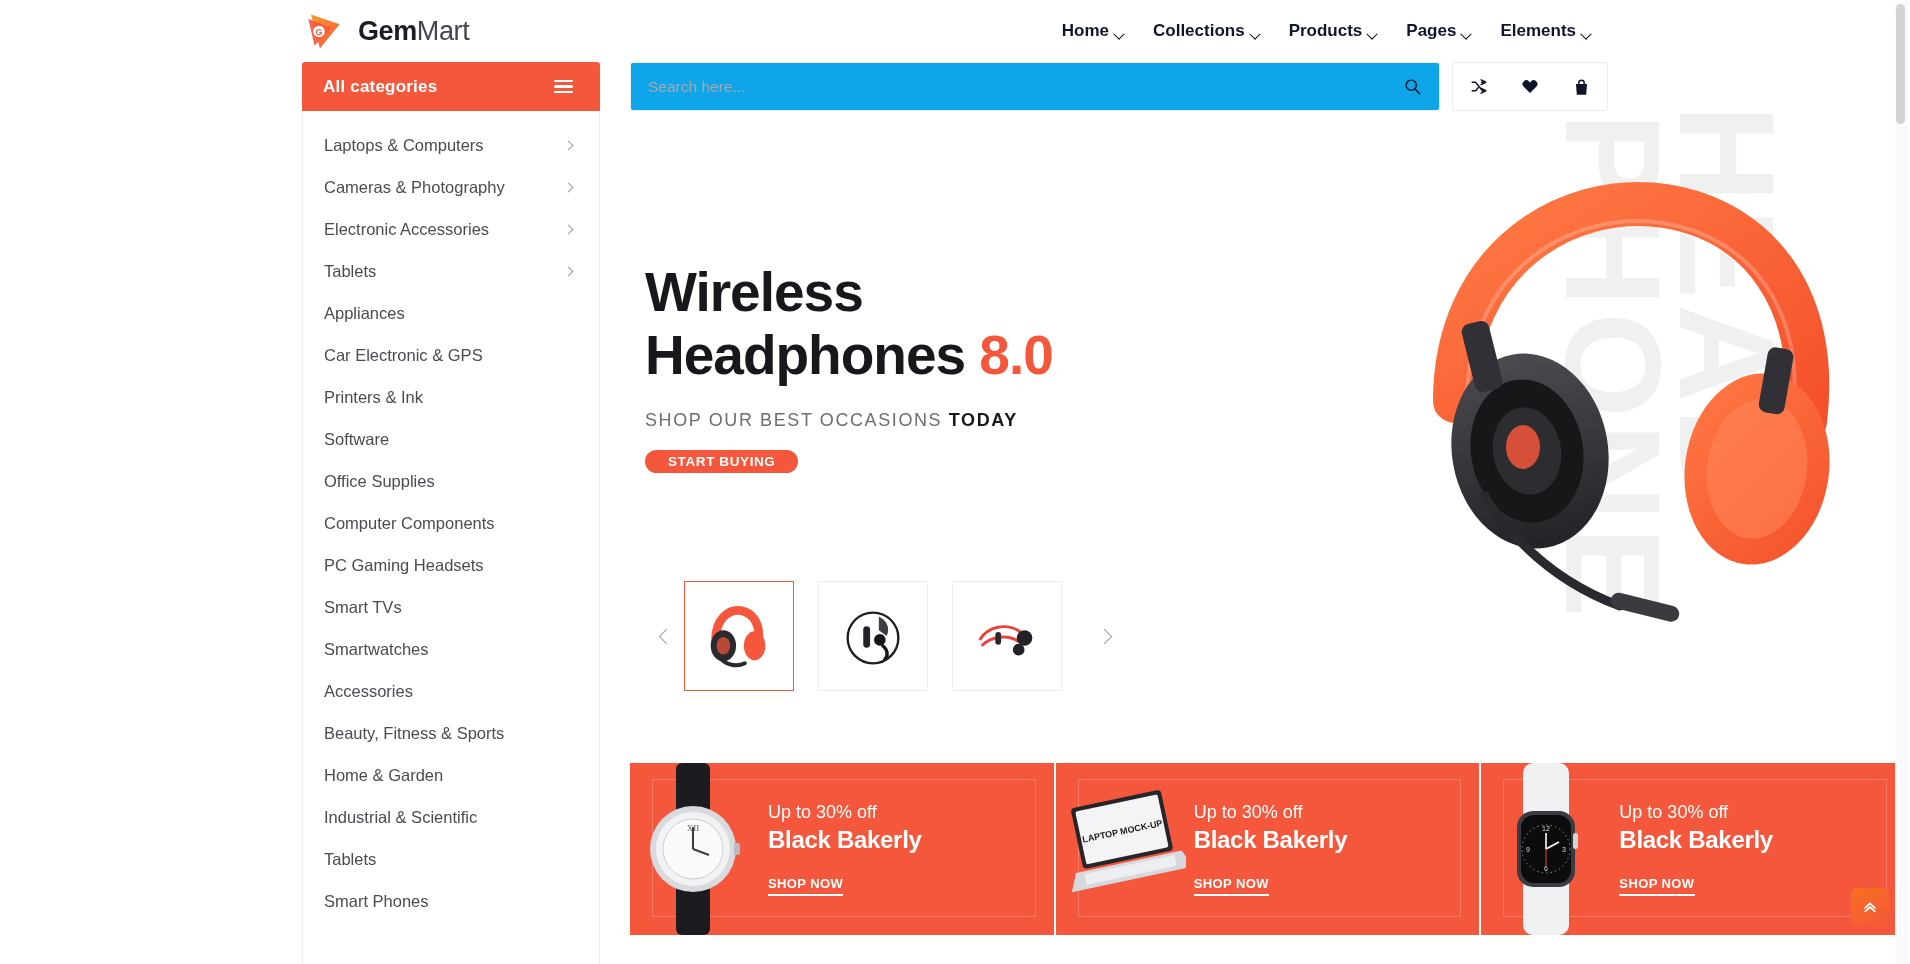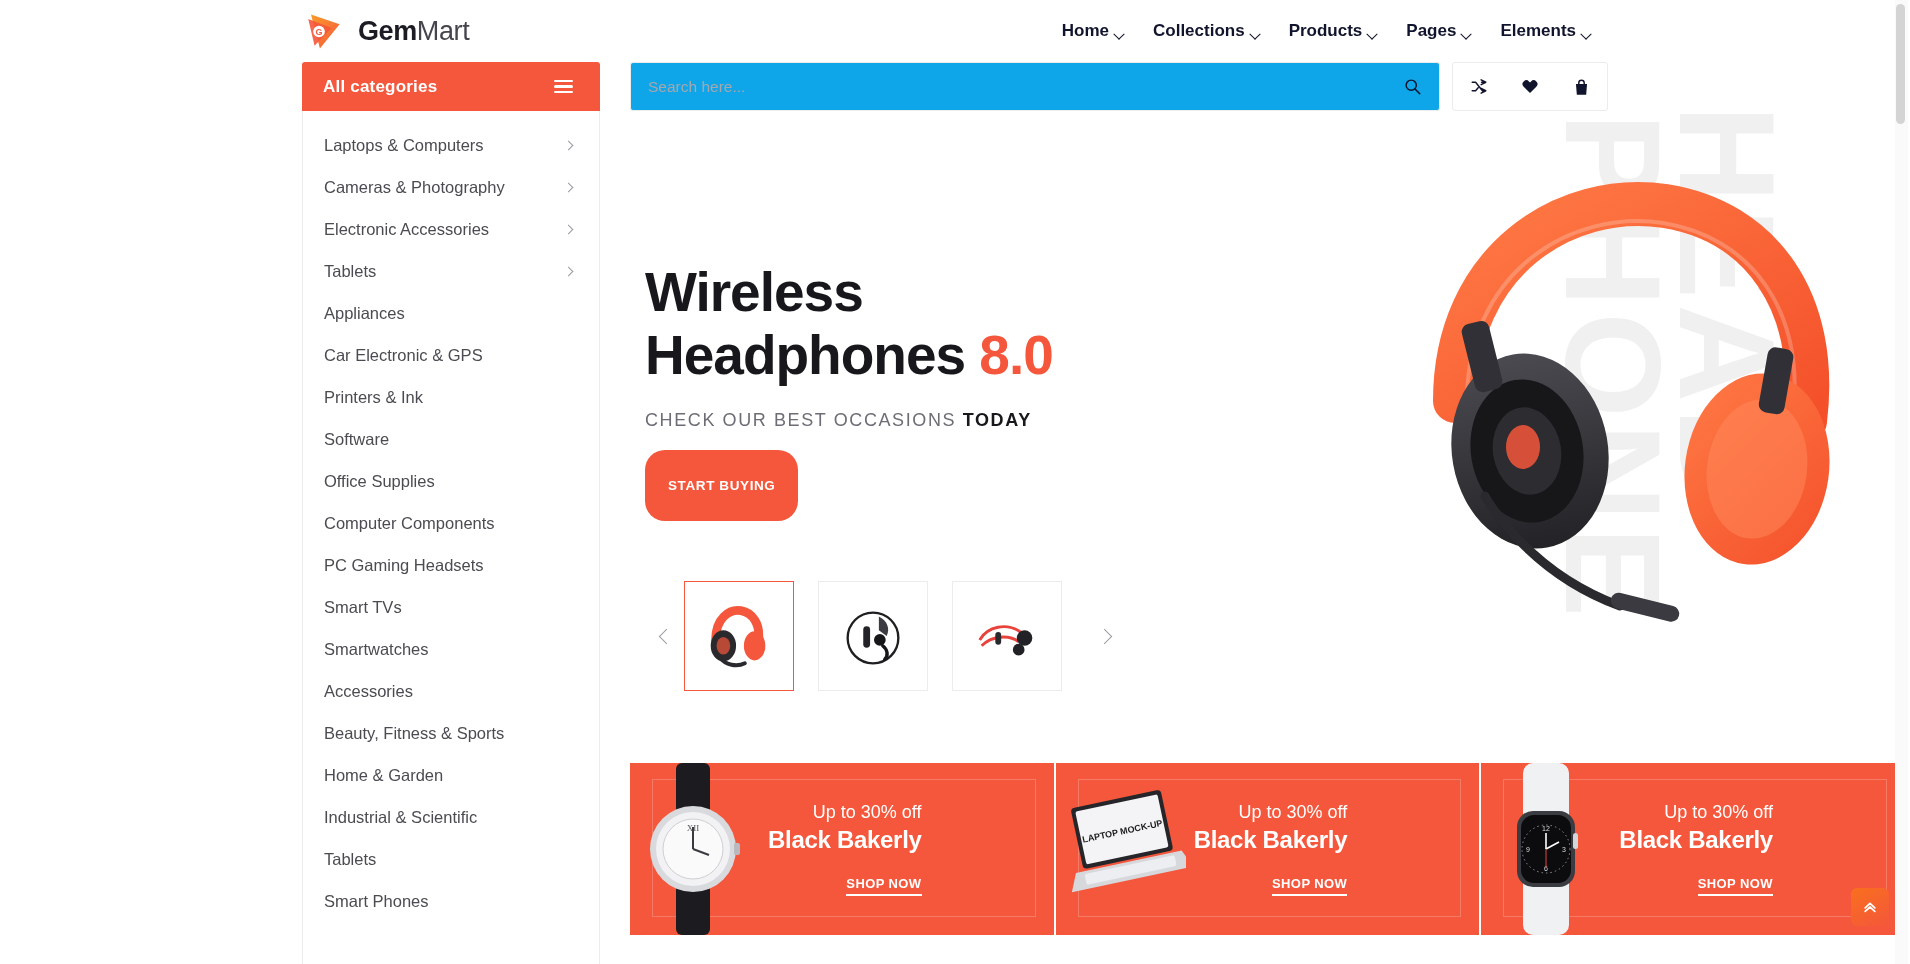--- a/index.html
+++ b/index.html
@@ -59,21 +59,21 @@
                user-select: none; white-space: nowrap; }
   .wm-head { top: -6px; left: 1040px; }
   .wm-phone { top: 2px; left: 926px; }
   .hero-copy { position: absolute; left: 15px; top: 150px; z-index: 5; }
   .hero-title { font-size: 55px; font-weight: 700; line-height: 1.14; color: #17171c; letter-spacing: -1px; }
   .hero-title .accent { color: #f4573b; }
   .hero-sub { margin-top: 24px; font-size: 18px; letter-spacing: 1.6px; color: #6d6d75; }
   .hero-sub b { color: #17171c; font-weight: 700; }
   .hero-btn { margin-top: 19px; display: inline-block; background: #f4573b; color: #fff;
               font-size: 13.5px; font-weight: 700; letter-spacing: .6px; border: none;
-              border-radius: 20px; padding: 28px 23px; cursor: pointer;
+              border-radius: 20px; padding: 4px 23px; cursor: pointer;
               font-family: "Liberation Sans", sans-serif; }
   .hero-product { position: absolute; right: 60px; top: 40px; width: 480px; height: 520px; z-index: 3; }
 
   
   .thumbs { position: absolute; left: 18px; top: 470px; display: flex; align-items: center; gap: 0; z-index: 6; }
   .arrow { width: 36px; height: 36px; display: flex; align-items: center; justify-content: center;
            cursor: pointer; background: none; border: none; }
   .arrow i { width: 11px; height: 11px; border-top: 1.6px solid #9b9ba3; border-right: 1.6px solid #9b9ba3; display: block; }
   .arrow.prev i { transform: rotate(-135deg); }
   .arrow.next i { transform: rotate(45deg); }
@@ -81,21 +81,21 @@
            display: flex; align-items: center; justify-content: center; cursor: pointer; background: #fff; }
   .thumb.active { border: 1.5px solid #f4573b; }
   .thumb svg { width: 78px; height: 78px; }
 
   
   .promos { display: flex; gap: 2px; height: 172px; margin-top: 6px; }
   .promo { flex: 1; background: #f4573b; position: relative; overflow: hidden; display: flex; align-items: center; }
   .promo-inner { position: absolute; left: 22px; right: 18px; top: 16px; bottom: 18px;
                  border: 1px solid rgba(255,255,255,.22); pointer-events: none; }
   .promo-img { width: 130px; height: 100%; flex: none; position: relative; z-index: 2; }
-  .promo-text { position: relative; z-index: 2; padding-left: 8px; color: #fff; text-align: right; }
+  .promo-text { position: relative; z-index: 2; padding-left: 8px; color: #fff; }
   .promo-off { font-size: 18px; font-weight: 400; margin-bottom: 3px; }
   .promo-title { font-size: 24px; font-weight: 700; letter-spacing: -.3px; }
   .promo-shop { display: inline-block; margin-top: 22px; font-size: 13px; font-weight: 700;
                 letter-spacing: .4px; color: #fff; text-decoration: none;
                 border-bottom: 2px solid #fff; padding-bottom: 3px; cursor: pointer; }
 
   
   .scroll-top { position: absolute; right: 21px; bottom: 38px; width: 38px; height: 38px;
                 border-radius: 6px; background: linear-gradient(150deg,#f96f1e,#f4573b);
                 display: flex; align-items: center; justify-content: center; cursor: pointer; border: none; }
@@ -262,21 +262,21 @@
       <section class="hero">
         <span class="watermark wm-head">HEAD</span>
         <span class="watermark wm-phone">PHONE</span>
 
         <div class="hero-copy">
           <h1 class="hero-title">
             <span>Wireless</span><br>
             <span>Headphones</span>
             <span class="accent">8.0</span>
           </h1>
-          <p class="hero-sub"><span>CHECK OUR BEST OCCASIONS </span><b>TODAY</b></p>
+          <p class="hero-sub"><span>SHOP OUR BEST OCCASIONS </span><b>TODAY</b></p>
           <button class="hero-btn">START BUYING</button>
         </div>
 
         <div class="hero-product">
           <svg viewBox="0 0 480 520" width="480" height="520">
             <defs>
               <linearGradient id="og" x1="0" y1="0" x2="1" y2="1">
                 <stop offset="0" stop-color="#ff7a45"></stop>
                   <stop offset="1" stop-color="#f4502a"></stop>
               </linearGradient>

